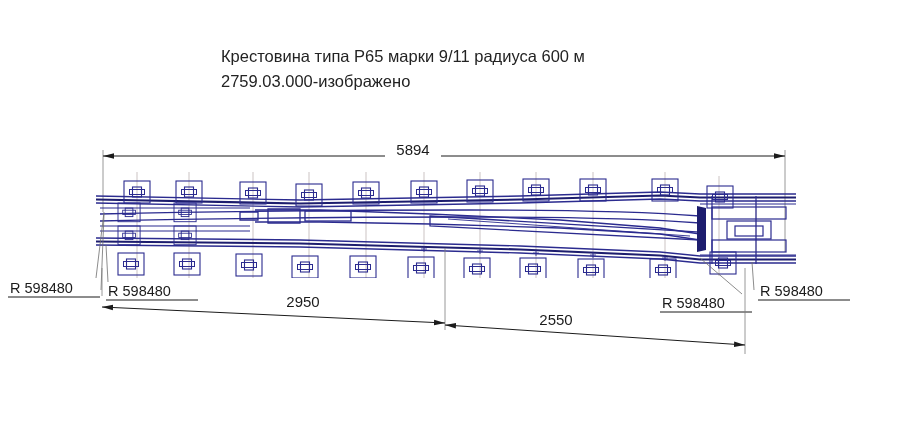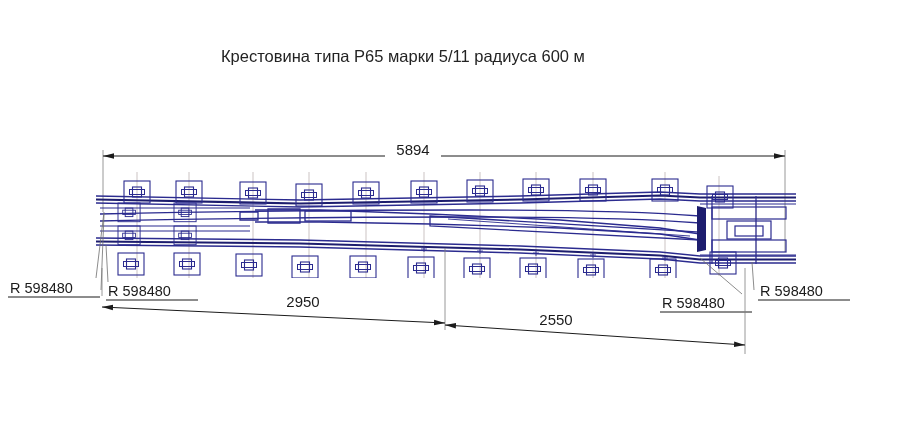--- a/index.html
+++ b/index.html
@@ -11,21 +11,22 @@
   svg.dwg{position:absolute;left:0;top:0;width:900px;height:443px;}
   .dimtxt{font-family:"Liberation Sans","DejaVu Sans",sans-serif;font-size:15px;fill:#1b1b1b;}
   .radtxt{font-family:"Liberation Sans","DejaVu Sans",sans-serif;font-size:14.5px;fill:#1b1b1b;}
 </style>
 </head>
 <body>
 
 <div id="stage">
 
   <div class="title-block">
-    <div class="title-line">Крестовина типа Р65 марки 5/11 радиуса 600 м</div>
+    <div class="title-line">Крестовина типа Р65 марки 9/11 радиуса 600 м</div>
+    <div class="title-line">2759.03.000-изображено</div>
   </div>
 
   <svg class="dwg" viewBox="0 0 900 443">
     <defs>
       <marker id="arrL" markerWidth="12" markerHeight="8" refX="11" refY="4" orient="auto" markerUnits="userSpaceOnUse">
         <path d="M11,4 L0,1.2 L0,6.8 Z" fill="#1b1b1b"></path>
       </marker>
       <marker id="arrR" markerWidth="12" markerHeight="8" refX="1" refY="4" orient="auto" markerUnits="userSpaceOnUse">
         <path d="M1,4 L12,1.2 L12,6.8 Z" fill="#1b1b1b"></path>
       </marker>

